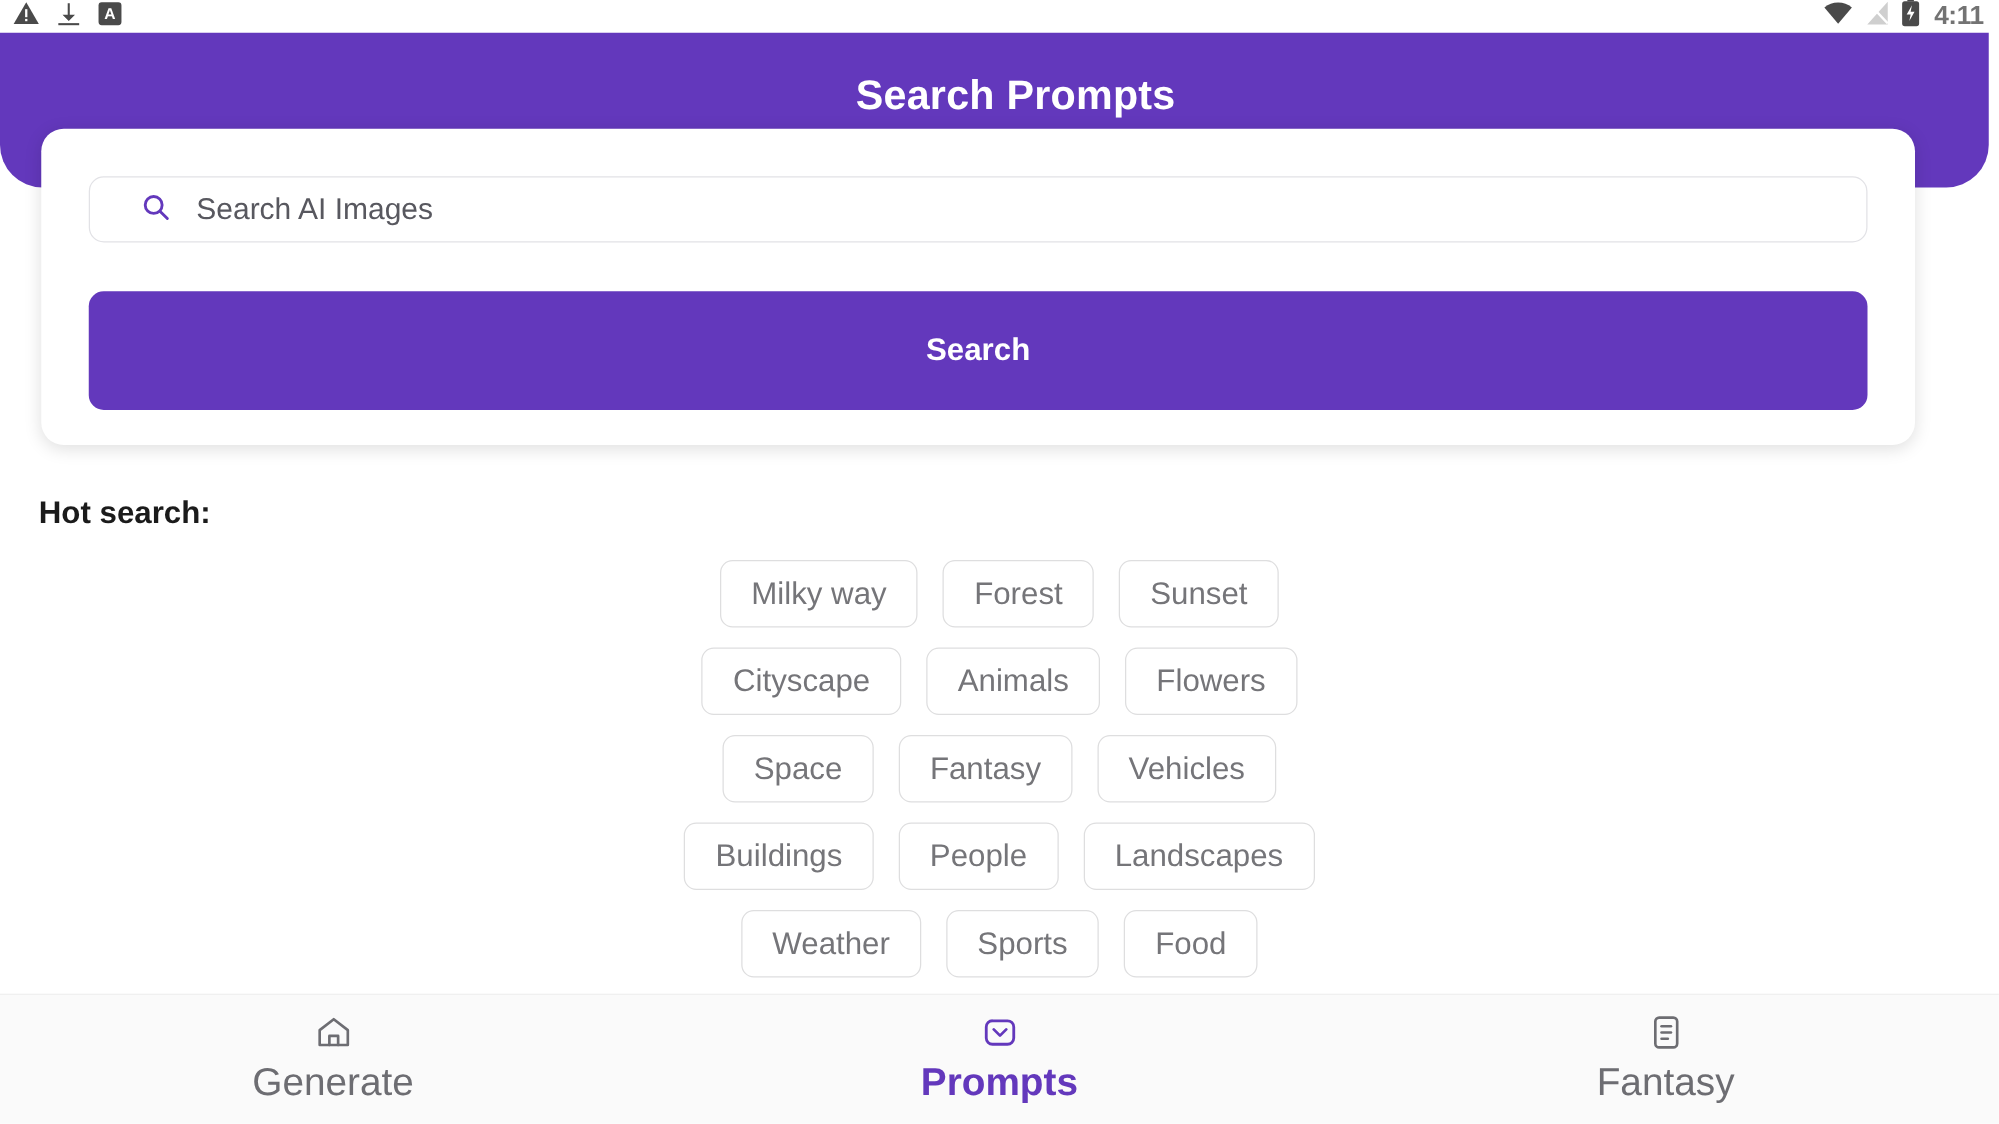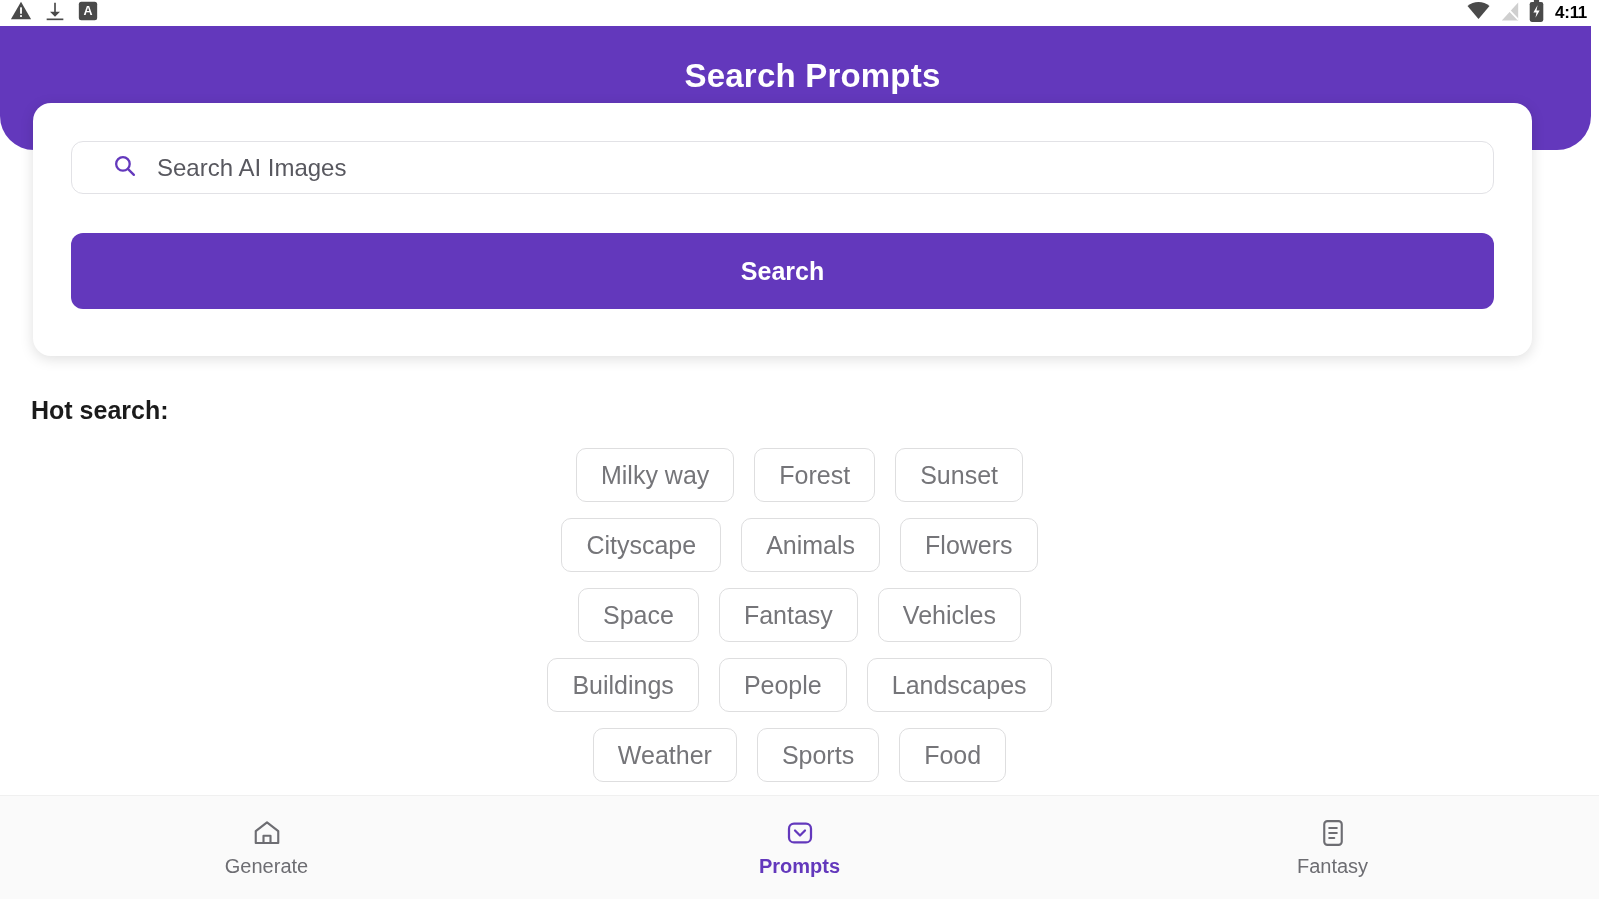--- a/index.html
+++ b/index.html
@@ -20,23 +20,23 @@
     background: #ffffff;
     display: flex;
     align-items: center;
     justify-content: space-between;
     padding: 0 12px 0 10px;
     z-index: 40;
   }
   .status-left { display: flex; align-items: center; gap: 13px; }
   .status-right { display: flex; align-items: center; gap: 9px; }
   .status-time {
-    font-size: 17px;
-    font-weight: bold;
-    color: #000000;
+    font-size: 21px;
+    font-weight: bold;
+    color: #737373;
     letter-spacing: -0.3px;
     margin-left: 2px;
   }
 
   
   .header {
     position: absolute;
     top: 26px; left: 0;
     width: 1591px;
     height: 124px;
@@ -94,21 +94,21 @@
     flex: 1;
     height: 100%;
   }
   .search-input-text::placeholder { color: #58585f; opacity: 1; }
 
   .search-button {
     position: absolute;
     top: 130px;
     left: 38px;
     width: 1423px;
-    height: 76px;
+    height: 95px;
     background: #6338bc;
     border: none;
     border-radius: 12px;
     color: #ffffff;
     font-size: 25px;
     font-weight: bold;
     font-family: "Liberation Sans", sans-serif;
     cursor: pointer;
   }
 
@@ -166,21 +166,21 @@
   .nav-item {
     flex: 1;
     display: flex;
     flex-direction: column;
     align-items: center;
     justify-content: center;
     gap: 7px;
     cursor: pointer;
   }
   .nav-label {
-    font-size: 20px;
+    font-size: 31px;
     color: #6d6d72;
   }
   .nav-item.active .nav-label {
     color: #6338bc;
     font-weight: bold;
   }
   .nav-icon { display: block; line-height: 0; }
 </style>
 </head>
 <body>

